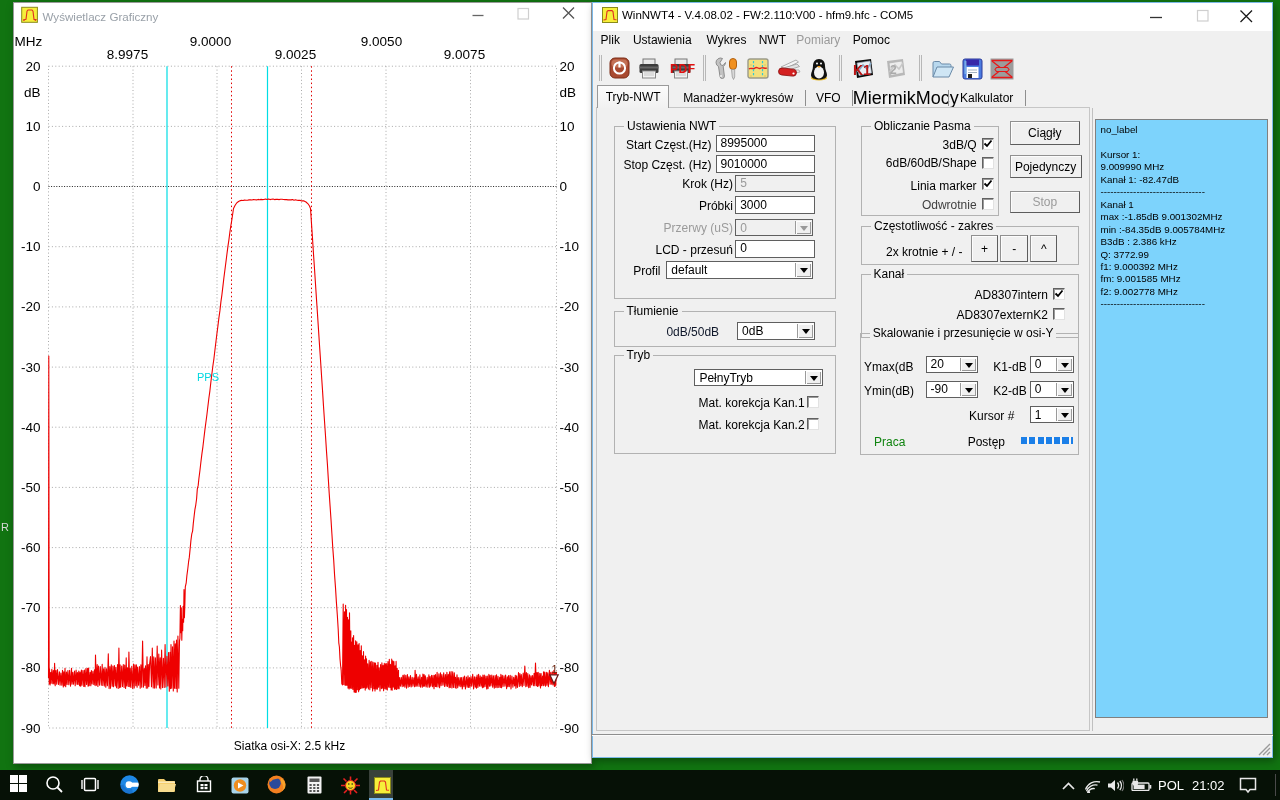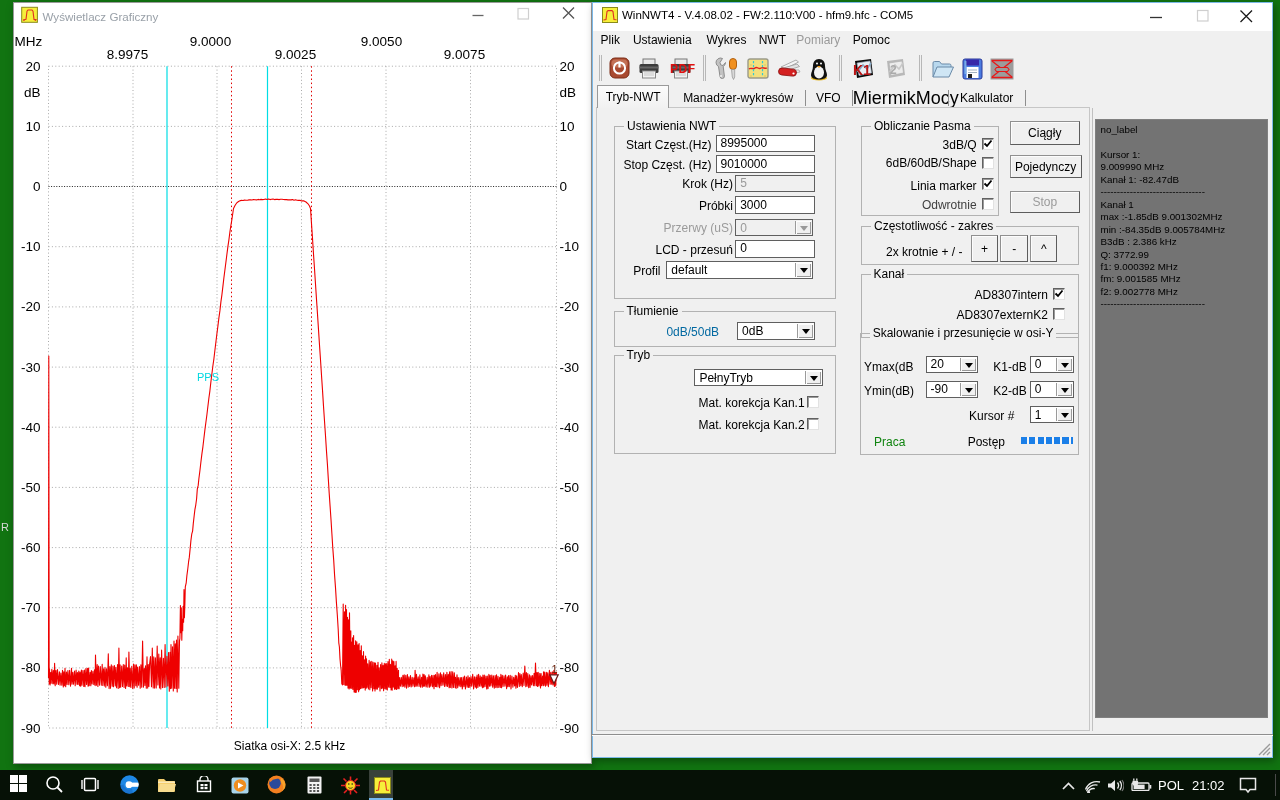--- a/index.html
+++ b/index.html
@@ -238,21 +238,21 @@
     <div class="lblr" style="left:-9.1px;top:175.2px;width:150px;color:#000">Krok (Hz)</div>
     <div class="inp dis" style="left:143.2px;top:172.7px;width:79.8px;height:17.4px;line-height:15px">5</div>
     <div class="lblr" style="left:-9.1px;top:197.4px;width:150px;color:#000">Próbki</div>
     <div class="inp" style="left:143.2px;top:194.4px;width:79.8px;height:17.7px;line-height:16px">3000</div>
     <div class="lblr" style="left:-9.1px;top:219.4px;width:150px;color:#9a9a9a">Przerwy (uS)</div>
     <div class="inp combo dis" style="left:143.2px;top:216.6px;width:77.6px;height:17.5px;line-height:16px">0<div class="arr"></div></div>
     <div class="lblr" style="left:-9.1px;top:240.6px;width:150px;color:#000">LCD - przesuń</div>
     <div class="inp" style="left:143.2px;top:238.3px;width:79.8px;height:17.3px;line-height:15px">0</div>
     <div class="lblr" style="left:-81.5px;top:262.1px;width:150px;color:#000">Profil</div>
     <div class="inp combo" style="left:74.3px;top:259.1px;width:146.8px;height:18.2px;line-height:16px">default<div class="arr"></div></div>
-    <div class="lblr" style="left:-22.9px;top:322.9px;width:150px;color:#0369a1">0dB/50dB</div>
+    <div class="lblr" style="left:-22.9px;top:322.9px;width:150px;color:#0f172a">0dB/50dB</div>
     <div class="inp combo" style="left:145.1px;top:320.2px;width:77.8px;height:18.2px;line-height:16px">0dB<div class="arr"></div></div>
     <div class="inp combo" style="left:102.4px;top:366.5px;width:128.2px;height:17.8px;line-height:16px">PełnyTryb<div class="arr"></div></div>
     <div class="lblr" style="left:62.6px;top:393.5px;width:150px;color:#000">Mat. korekcja Kan.1</div>
     <div class="cb" style="left:214.8px;top:393.5px"></div>
     <div class="lblr" style="left:62.6px;top:415.8px;width:150px;color:#000">Mat. korekcja Kan.2</div>
     <div class="cb" style="left:214.8px;top:415.8px"></div>
     <div class="lblr" style="left:234.6px;top:135.5px;width:150px;color:#000">3dB/Q</div>
     <div class="cb" style="left:390.4px;top:136.0px">
       <svg width="10" height="10" viewBox="0 0 10 10" style="position:absolute;left:0px;top:0px">
         <path d="M1.5 4.5 L4 7 L8.5 1.5" fill="none" stroke="#000" stroke-width="1.8"></path>
@@ -289,21 +289,21 @@
     <div class="inp combo" style="left:437.8px;top:354.4px;width:43.9px;height:17.0px;line-height:15px">0<div class="arr"></div></div>
     <div class="lbl" style="left:272.1px;top:382.4px;color:#000">Ymin(dB)</div>
     <div class="inp combo" style="left:333.5px;top:378.8px;width:52.4px;height:17.0px;line-height:15px">-90<div class="arr"></div></div>
     <div class="lbl" style="left:401.3px;top:382.4px;color:#000">K2-dB</div>
     <div class="inp combo" style="left:437.8px;top:378.8px;width:43.9px;height:17.0px;line-height:15px">0<div class="arr"></div></div>
     <div class="lbl" style="left:377.0px;top:407.2px;color:#000">Kursor #</div>
     <div class="inp combo" style="left:437.8px;top:403.8px;width:43.9px;height:17.6px;line-height:16px">1<div class="arr"></div></div>
     <div class="lbl" style="left:282.0px;top:433.1px;color:#108410">Praca</div>
     <div class="lbl" style="left:375.7px;top:433.1px;color:#000">Postęp</div>
     <div class="abs" style="left:428.6px;top:434.8px;width:52.4px;height:7.5px;background:repeating-linear-gradient(90deg,#1b7fe8 0 6px,#f6f6f6 6px 8.3px)"></div>
-    <div class="abs info" style="left:502.5px;top:116.5px;width:173.8px;height:599px;background:#737373;border:1px solid #808080;font-size:9.8px;line-height:12.45px;padding:4.5px 0 0 5px;overflow:hidden">
+    <div class="abs info" style="left:502.5px;top:116.5px;width:173.8px;height:599px;background:#7dd3fc;border:1px solid #808080;font-size:9.8px;line-height:12.45px;padding:4.5px 0 0 5px;overflow:hidden">
       <div>no_label</div>
       <div>&nbsp;</div>
       <div>Kursor 1:</div>
       <div>9.009990 MHz</div>
       <div>Kanał 1: -82.47dB</div>
       <div>--------------------------------</div>
       <div>Kanał 1</div>
       <div>max :-1.85dB 9.001302MHz</div>
       <div>min :-84.35dB 9.005784MHz</div>
       <div>B3dB : 2.386 kHz</div>

